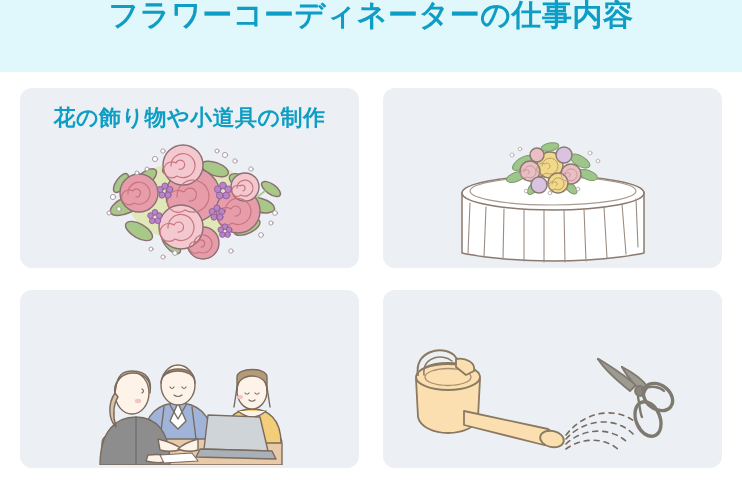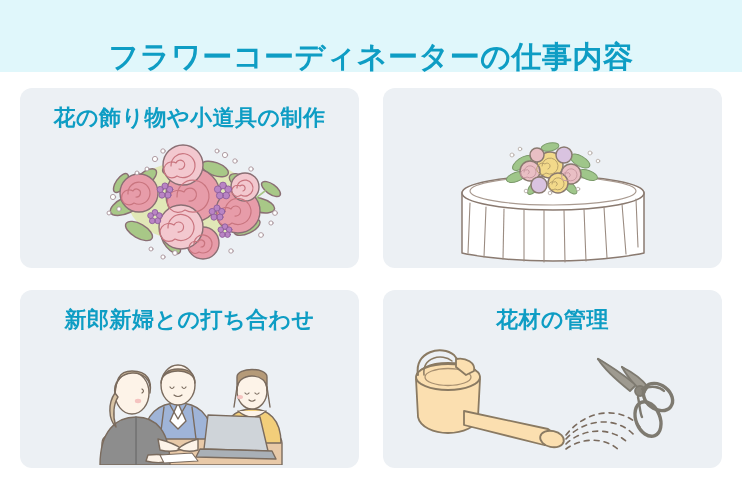--- a/index.html
+++ b/index.html
@@ -22,21 +22,21 @@
   }
   
   .header-band {
     position: absolute;
     left: 0;
     top: 0;
     width: 742px;
     height: 72px;
     background: #e0f7fb;
     display: flex;
-    align-items: flex-end;
+    align-items: flex-start;
     justify-content: center;
   }
   .header-title {
     font-size: 30px;
     font-weight: bold;
     color: #0e9dc4;
     letter-spacing: 0.5px;
     line-height: 1;
     white-space: nowrap;
   }
@@ -270,21 +270,20 @@
               <circle cx="88" cy="50" r="1.8"></circle>
                 <circle cx="140" cy="48" r="1.8"></circle>
               <circle cx="112" cy="52" r="1.8"></circle>
             </g>
           </g>
         </svg>
       </div>
     </div>
 
     <div class="card">
-      <div class="card-title">新郎新婦との打ち合わせ</div>
       <div class="card-art">
         <svg width="215" height="122" viewBox="0 0 215 122">
           <g stroke="#7a6b5e" stroke-width="1.4" stroke-linecap="round" stroke-linejoin="round">
 
             <path d="M20 100 C20 86 60 78 112 78 C164 78 200 86 200 100 L200 122 L20 122 Z" fill="#e8c9a8"></path>
 
             <g>
               <path d="M62 96 C62 70 78 60 96 60 C114 60 130 70 130 96 Z" fill="#9fb4d8"></path>
               <path d="M96 60 L88 78 L96 86 L104 78 Z" fill="#ffffff"></path>
               <path d="M88 62 L96 76 L104 62" fill="none"></path>
@@ -332,21 +331,20 @@
               <path d="M118 106 L190 108 L194 116 L114 114 Z" fill="#a9b0b7"></path>
             </g>
 
             <path d="M78 112 L110 110 L116 118 L82 120 Z" fill="#ffffff" stroke-width="1.1"></path>
           </g>
         </svg>
       </div>
     </div>
 
     <div class="card">
-      <div class="card-title">花材の管理</div>
       <div class="card-art">
         <svg width="290" height="118" viewBox="0 0 290 118">
           <g stroke="#8a7a62" stroke-width="1.8" stroke-linecap="round" stroke-linejoin="round">
 
             <path d="M8 34 C8 24 22 18 40 18 C58 18 72 24 72 34 L70 72 C70 82 54 88 40 88 C26 88 12 82 10 72 Z" fill="#fbdfb0"></path>
 
             <ellipse cx="40" cy="32" rx="32" ry="13" fill="#fbdfb0"></ellipse>
 
             <ellipse cx="40" cy="32" rx="23" ry="8.5" fill="none" stroke="#a89070" stroke-width="1.3"></ellipse>
 

